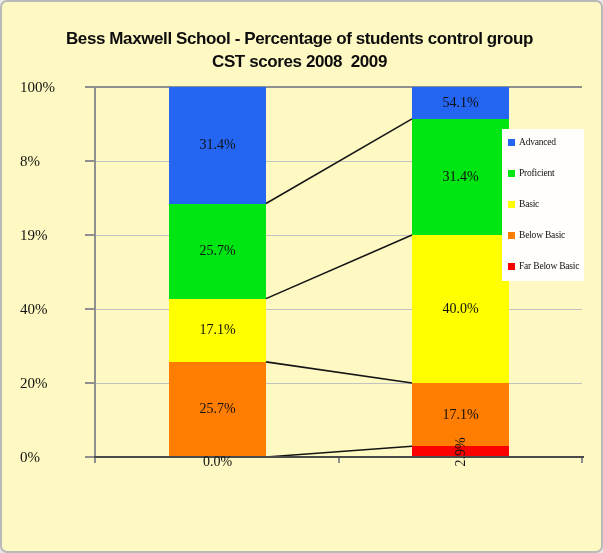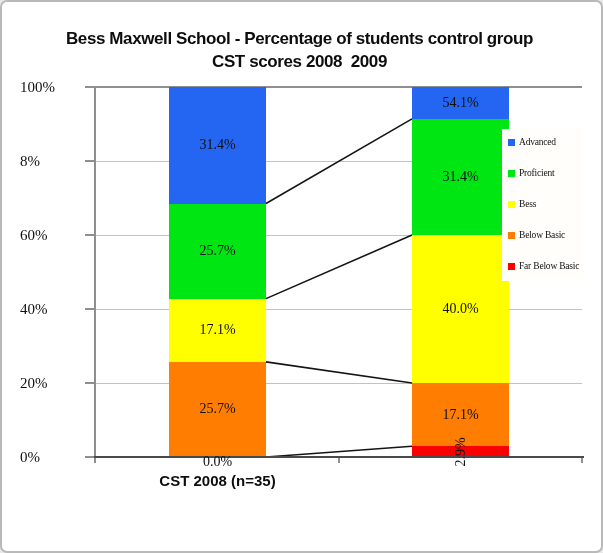--- a/index.html
+++ b/index.html
@@ -1,18 +1,18 @@
 <!DOCTYPE html>
 <html><head>
 <meta charset="utf-8">
 <style>
   html,body{margin:0;padding:0;background:#e8e8e8;}
   .frame{
     position:relative;width:603px;height:553px;box-sizing:border-box;
-    background:#ffffff;border:2px solid #b9b9b9;border-radius:7px;
+    background:#fef9c3;border:2px solid #b9b9b9;border-radius:7px;
     font-family:"Liberation Serif",serif;overflow:hidden;color:#1a1a1a;
   }
   .abs{position:absolute;}
   .title{
     position:absolute;top:25px;left:0;right:4px;text-align:center;
     font-family:"Liberation Sans",sans-serif;font-weight:bold;
     font-size:17px;line-height:23px;color:#0d0d0d;letter-spacing:-0.4px;
   }
   .title .t2{white-space:pre;}
   .gridline{position:absolute;background:#c2c2c2;height:1px;z-index:1;}
@@ -53,60 +53,59 @@
   <div id="chart" class="abs" style="left:0;top:0;width:603px;height:553px;">
       <div class="ytick-label" style="left: 18px; top: 446px;">0%</div>
       <div class="tickmark" style="left: 83px; top: 454px; width: 10px; height: 2px;"></div>
       <div class="gridline" style="left: 93px; top: 381px; width: 487px;"></div>
       <div class="ytick-label" style="left: 18px; top: 372px;">20%</div>
       <div class="tickmark" style="left: 83px; top: 380px; width: 10px; height: 2px;"></div>
       <div class="gridline" style="left: 93px; top: 307px; width: 487px;"></div>
       <div class="ytick-label" style="left: 18px; top: 298px;">40%</div>
       <div class="tickmark" style="left: 83px; top: 306px; width: 10px; height: 2px;"></div>
       <div class="gridline" style="left: 93px; top: 233px; width: 487px;"></div>
-      <div class="ytick-label" style="left: 18px; top: 224px;">60%</div>
+      <div class="ytick-label" style="left: 18px; top: 224px;">19%</div>
       <div class="tickmark" style="left: 83px; top: 232px; width: 10px; height: 2px;"></div>
       <div class="gridline" style="left: 93px; top: 159px; width: 487px;"></div>
       <div class="ytick-label" style="left: 18px; top: 150px;">8%</div>
       <div class="tickmark" style="left: 83px; top: 158px; width: 10px; height: 2px;"></div>
       <div class="gridline major" style="left: 93px; top: 84px; width: 487px;"></div>
       <div class="ytick-label" style="left: 18px; top: 76px;">100%</div>
       <div class="tickmark" style="left: 83px; top: 84px; width: 10px; height: 2px;"></div>
       <div class="legend-box" style="left: 500px; top: 127px; width: 82px; height: 152px;">
         <div class="legend-item" style="top: 9px;">
           <span class="legend-swatch" style="background: rgb(36, 101, 241);"></span>
           <span class="legend-label">Advanced</span>
         </div>
         <div class="legend-item" style="top: 40px;">
           <span class="legend-swatch" style="background: rgb(0, 230, 19);"></span>
           <span class="legend-label">Proficient</span>
         </div>
         <div class="legend-item" style="top: 71px;">
           <span class="legend-swatch" style="background: rgb(255, 255, 0);"></span>
-          <span class="legend-label">Bess</span>
+          <span class="legend-label">Basic</span>
         </div>
         <div class="legend-item" style="top: 102px;">
           <span class="legend-swatch" style="background: rgb(255, 125, 0);"></span>
           <span class="legend-label">Below Basic</span>
         </div>
         <div class="legend-item" style="top: 133px;">
           <span class="legend-swatch" style="background: rgb(251, 0, 0);"></span>
           <span class="legend-label">Far Below Basic</span>
         </div>
       </div>
       <div class="seg-label" style="left: 175.5px; top: 452px; width: 80px;">0.0%</div>
       <div class="bar-seg" style="left: 167px; top: 359.91px; width: 97px; height: 95.09px; background: rgb(255, 125, 0);"></div>
       <div class="seg-label" style="left: 175.5px; top: 399.455px; width: 80px;">25.7%</div>
       <div class="bar-seg" style="left: 167px; top: 296.64px; width: 97px; height: 63.27px; background: rgb(255, 255, 0);"></div>
       <div class="seg-label" style="left: 175.5px; top: 320.275px; width: 80px;">17.1%</div>
       <div class="bar-seg" style="left: 167px; top: 201.55px; width: 97px; height: 95.09px; background: rgb(0, 230, 19);"></div>
       <div class="seg-label" style="left: 175.5px; top: 241.095px; width: 80px;">25.7%</div>
       <div class="bar-seg" style="left: 167px; top: 85.37px; width: 97px; height: 116.18px; background: rgb(36, 101, 241);"></div>
       <div class="seg-label" style="left: 175.5px; top: 135.46px; width: 80px;">31.4%</div>
-      <div class="cat-label" style="left: 145.5px; top: 470px; width: 140px;">CST 2008 (n=35)</div>
       <div class="bar-seg" style="left: 410px; top: 444.27px; width: 97px; height: 10.73px; background: rgb(251, 0, 0);"></div>
       <div class="seg-label rot" style="left: 458.5px; top: 449.635px;">2.9%</div>
       <div class="bar-seg" style="left: 410px; top: 381px; width: 97px; height: 63.27px; background: rgb(255, 125, 0);"></div>
       <div class="seg-label" style="left: 418.5px; top: 404.635px; width: 80px;">17.1%</div>
       <div class="bar-seg" style="left: 410px; top: 233px; width: 97px; height: 148px; background: rgb(255, 255, 0);"></div>
       <div class="seg-label" style="left: 418.5px; top: 299px; width: 80px;">40.0%</div>
       <div class="bar-seg" style="left: 410px; top: 116.82px; width: 97px; height: 116.18px; background: rgb(0, 230, 19);"></div>
       <div class="seg-label" style="left: 418.5px; top: 166.91px; width: 80px;">31.4%</div>
       <div class="bar-seg" style="left: 410px; top: 85px; width: 97px; height: 31.82px; background: rgb(36, 101, 241);"></div>
       <div class="seg-label" style="left: 418.5px; top: 92.91px; width: 80px;">54.1%</div>

